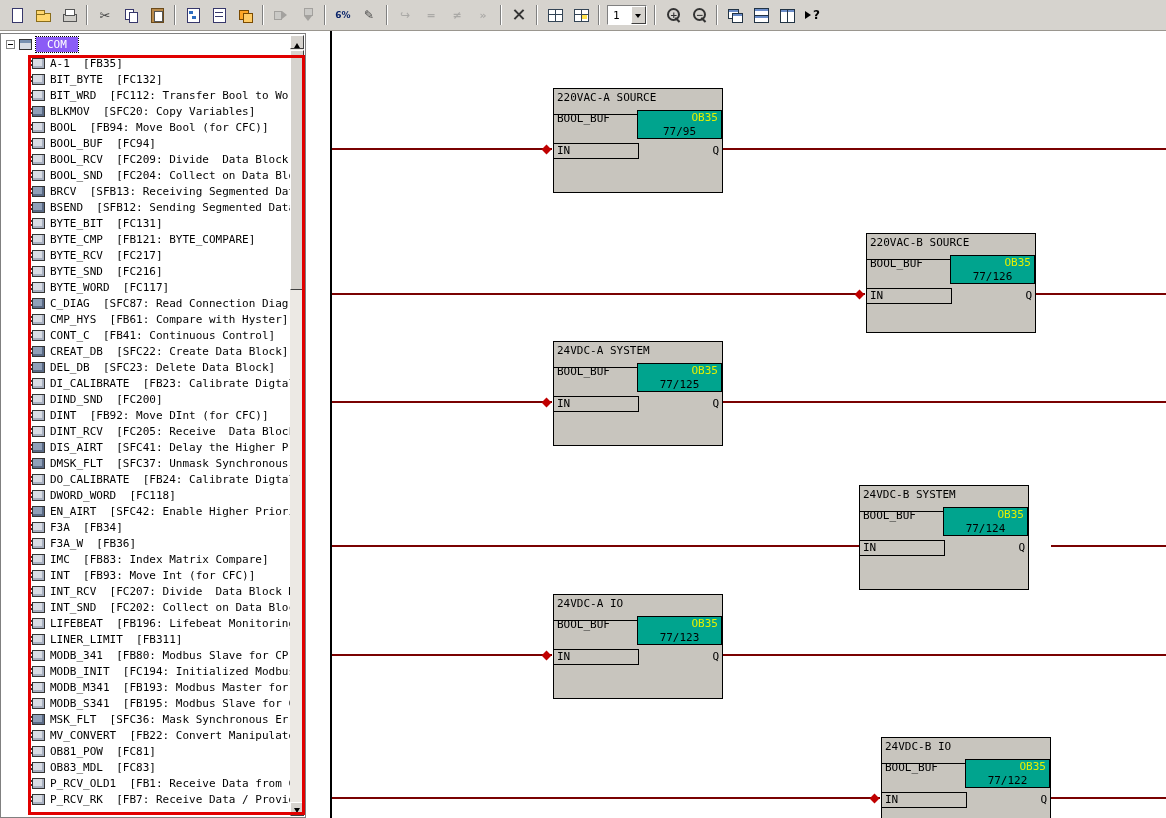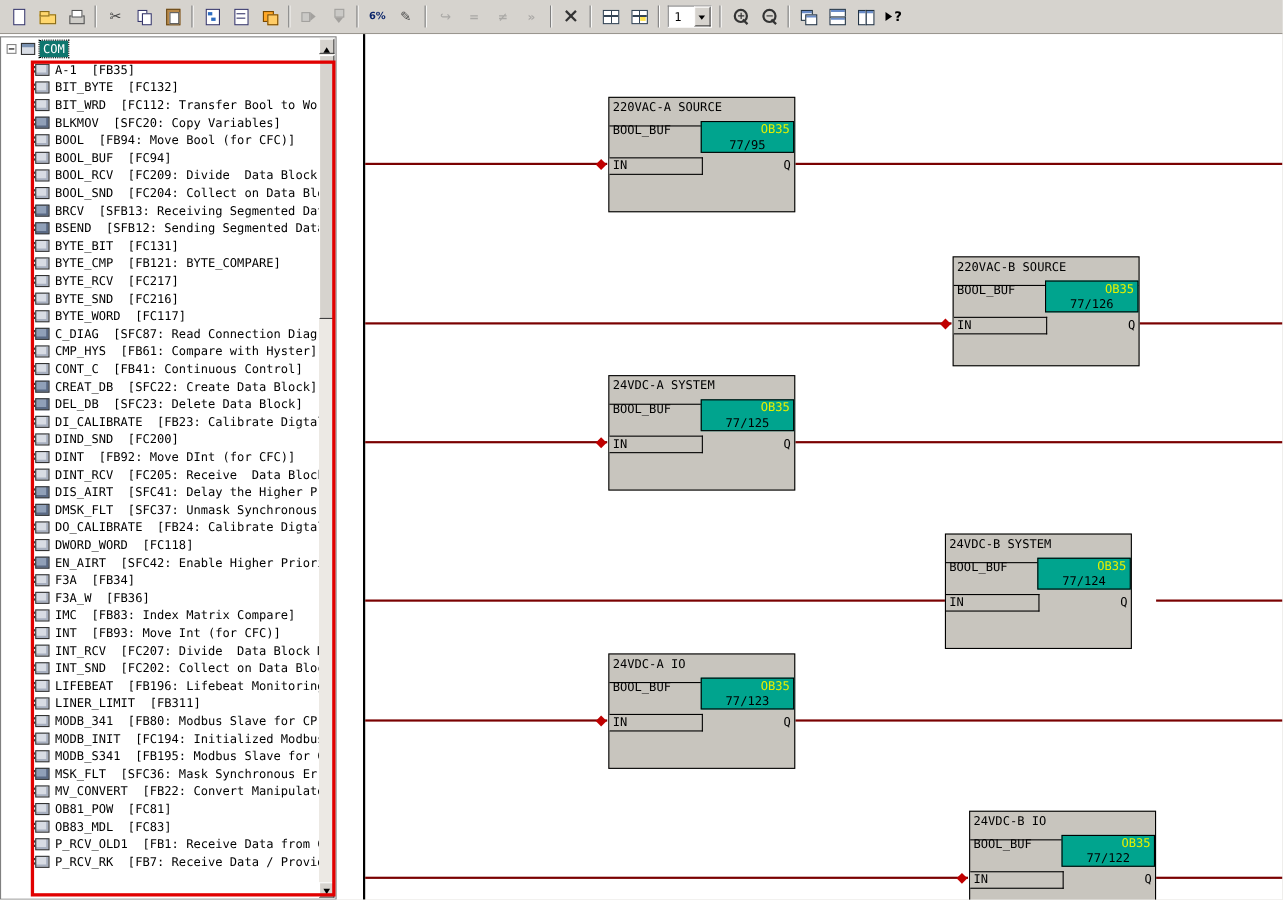--- a/index.html
+++ b/index.html
@@ -73,21 +73,21 @@
   #workarea{position:absolute;top:31px;left:0;right:0;bottom:0;background:#fff;overflow:hidden}
   #sheet-border{position:absolute;left:330px;top:0;bottom:0;width:2px;background:#000}
 
   
   #catalog-panel{position:absolute;left:0;top:2px;width:306px;bottom:0;background:#fff;
     border:1px solid #808080;z-index:10;overflow:hidden}
   #tree-root{display:flex;align-items:center;height:18px;padding-top:2px}
   .expand-box{width:9px;height:9px;border:1px solid #848484;background:#fff;position:relative;margin-left:5px;flex:none}
   .expand-box::before{content:"";position:absolute;left:1px;top:3px;width:5px;height:1px;background:#000}
   .root-ico{width:13px;height:11px;background:#d8dce4;border:1px solid #333;margin:0 4px;box-shadow:inset 0 3px 0 #7890b0;flex:none}
-  .root-label{font:11px "DejaVu Sans Mono",monospace;padding:1px 3px;background:#0f766e;color:#fff;outline:1px dotted #000}
+  .root-label{font:11px "DejaVu Sans Mono",monospace;padding:1px 11px;background:#8b5cf6;color:#fff;outline:1px dotted #000}
   #tree-list{padding-top:3px}
   .trow{display:flex;align-items:center;height:16px;padding-left:31px;margin-right:15px;overflow:hidden}
   .bico{width:13px;height:11px;margin-right:5px;position:relative;flex:none;border:1px solid #333}
   .bico::before{content:"";position:absolute;left:-4px;top:1px;width:3px;height:2px;background:#333;box-shadow:0 4px 0 #333}
   .bico-fb{background:#d8dce4;box-shadow:inset -2px -2px 0 #a8b0c0}
   .bico-sfc{background:#90a0b8;box-shadow:inset -2px -2px 0 #5a6a85}
   .tlabel{font:11px "DejaVu Sans Mono",monospace;white-space:pre;color:#000}
 
   
   #tree-scrollbar{position:absolute;top:1px;right:1px;bottom:1px;width:14px;background:#ece9e4;z-index:12}
@@ -372,20 +372,24 @@
         <div class="trow">
           <span class="bico bico-fb"></span>
           <span class="tlabel">MODB_341  [FB80: Modbus Slave for CP</span>
         </div>
         <div class="trow">
           <span class="bico bico-fb"></span>
           <span class="tlabel">MODB_INIT  [FC194: Initialized Modbus</span>
         </div>
         <div class="trow">
           <span class="bico bico-fb"></span>
+          <span class="tlabel">MODB_M341  [FB193: Modbus Master for</span>
+        </div>
+        <div class="trow">
+          <span class="bico bico-fb"></span>
           <span class="tlabel">MODB_S341  [FB195: Modbus Slave for C</span>
         </div>
         <div class="trow">
           <span class="bico bico-sfc"></span>
           <span class="tlabel">MSK_FLT  [SFC36: Mask Synchronous Err</span>
         </div>
         <div class="trow">
           <span class="bico bico-fb"></span>
           <span class="tlabel">MV_CONVERT  [FB22: Convert Manipulate</span>
         </div>

